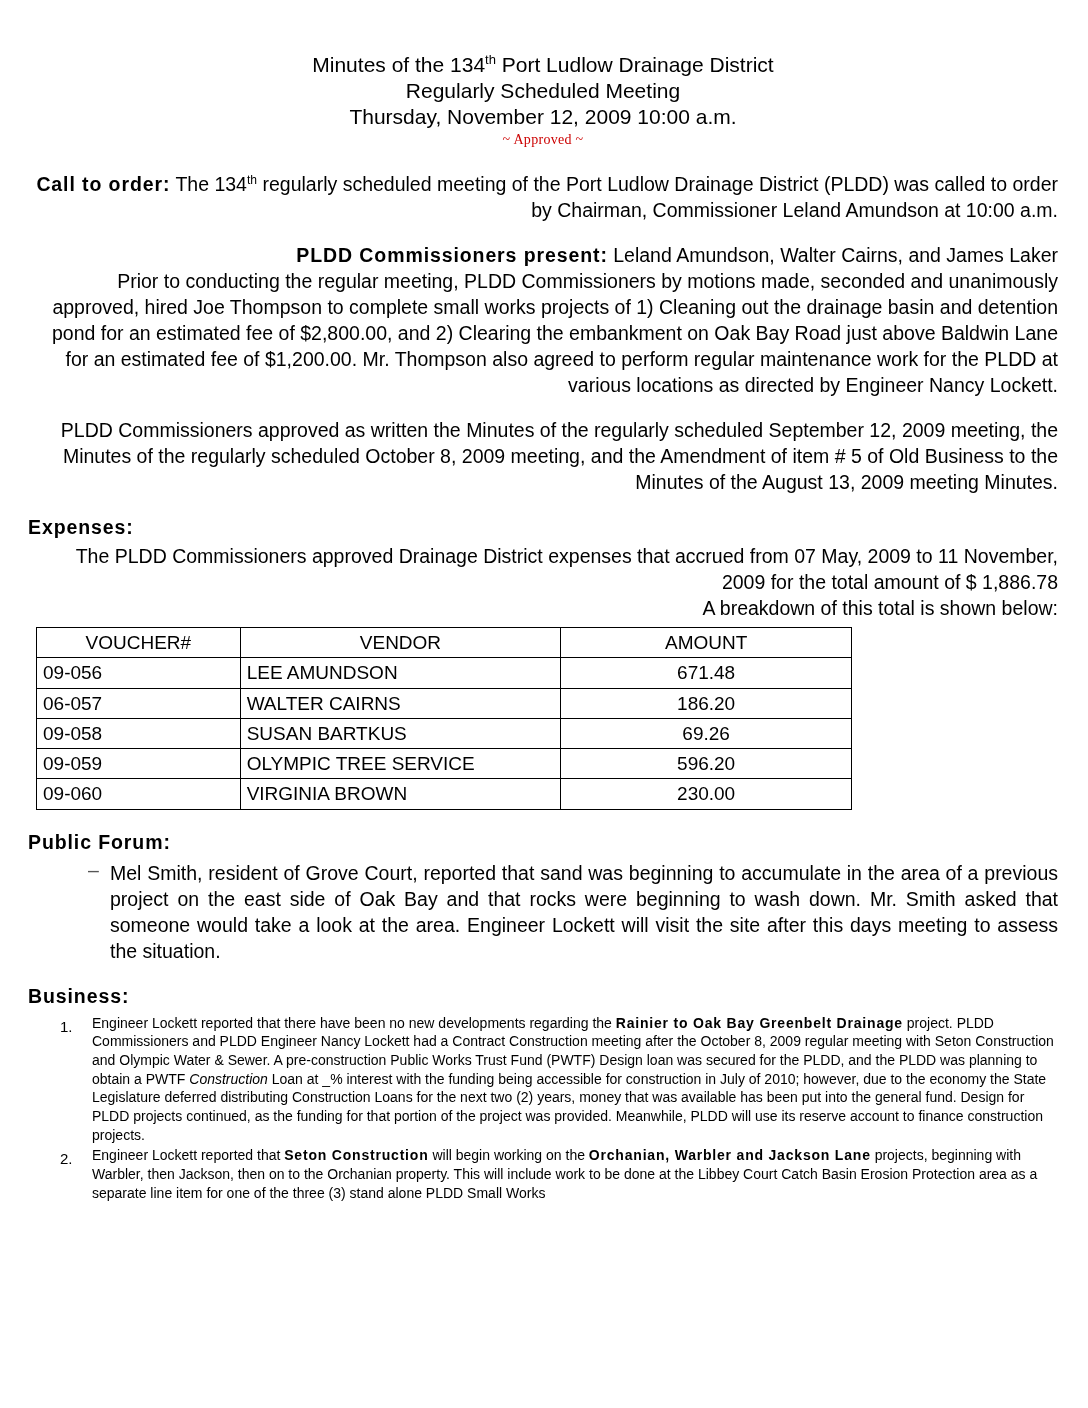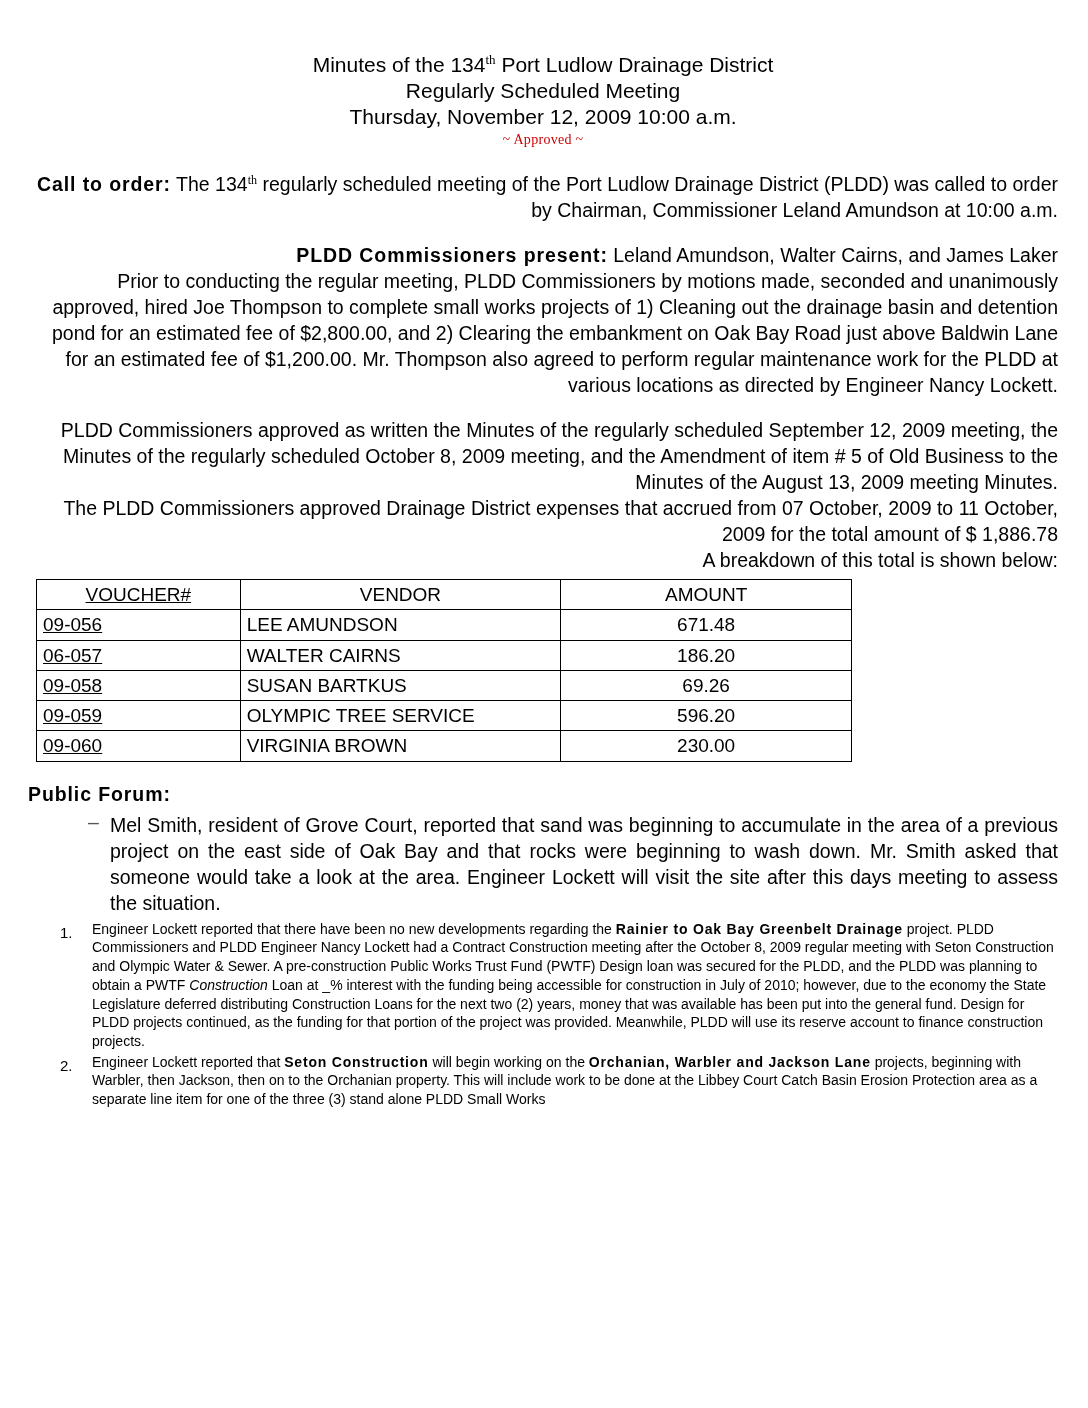--- a/index.html
+++ b/index.html
@@ -25,21 +25,20 @@
     font-size: 21px;
     line-height: 1.23;
   }
   .title-line {
     display: block;
   }
   sup {
     font-size: 0.62em;
     vertical-align: super;
     line-height: 0;
-    font-family: Liberation Serif, serif;
   }
   .approved {
     color: #cc0000;
     font-family: "Liberation Serif", serif;
     font-size: 14px;
     margin-top: 2px;
     letter-spacing: 0.3px;
   }
   .body-text {
     font-size: 19.5px;
@@ -75,21 +74,21 @@
   }
   table.expenses td, table.expenses th {
     border: 1px solid #000000;
     padding: 2px 6px;
     font-weight: normal;
     height: 24px;
   }
   table.expenses th {
     text-align: center;
   }
-  .col-voucher { width: 196px; text-decoration: underline; }
+  .col-voucher { width: 196px; }
   .col-vendor  { width: 320px; }
   .col-amount  { width: 290px; text-align: center; }
   td.col-voucher { padding-left: 10px; }
   td.col-vendor  { padding-left: 10px; }
 
   ul.forum {
     margin: 4px 0 0 0;
     padding: 0 0 0 60px;
     list-style: none;
   }
@@ -152,21 +151,22 @@
 
     <div class="gap"></div>
 
     <p class="para"><b class="bold-sp">PLDD Commissioners present:</b><span> Leland Amundson, Walter Cairns, and James Laker</span></p>
     <p class="para">Prior to conducting the regular meeting, PLDD Commissioners by  motions made, seconded and unanimously approved, hired Joe Thompson to complete small works projects of 1) Cleaning out the drainage basin and detention pond for an estimated fee of $2,800.00, and 2) Clearing the embankment on Oak Bay Road just above Baldwin Lane for an estimated fee of $1,200.00.   Mr. Thompson also agreed to perform regular maintenance work for the PLDD at various locations as directed by Engineer Nancy Lockett.</p>
 
     <div class="gap"></div>
 
     <p class="para">PLDD Commissioners approved  as written the Minutes of the regularly scheduled September 12, 2009 meeting, the Minutes of the regularly scheduled October 8, 2009 meeting, and the Amendment of item # 5 of Old Business  to the Minutes of the  August 13, 2009 meeting Minutes.</p>
 
-    <p class="para">The PLDD Commissioners approved Drainage District expenses that accrued from 07 October, 2009 to 11 October, 2009 for the total amount of $ 1,886.78</p>
+    <div class="section-head">Expenses:</div>
+    <p class="para">The PLDD Commissioners approved Drainage District expenses that accrued from 07 May, 2009 to 11 November, 2009 for the total amount of $ 1,886.78</p>
     <p class="para"> A breakdown of this total is shown below:</p>
 
     <table class="expenses">
       <thead>
         <tr>
           <th class="col-voucher">VOUCHER#</th>
           <th class="col-vendor">VENDOR</th>
           <th class="col-amount">AMOUNT</th>
         </tr>
       </thead>
@@ -197,19 +197,20 @@
           <td class="col-amount">230.00</td>
         </tr>
       </tbody>
     </table>
 
     <div class="section-head">Public Forum:</div>
     <ul class="forum">
       <li>Mel Smith, resident of Grove Court, reported that sand was beginning to accumulate in the area of a previous project on the east side of Oak Bay and that rocks were beginning to wash down.  Mr. Smith asked that someone would take a look at the area.  Engineer Lockett will visit the site after this days meeting to assess the situation.</li>
     </ul>
 
+    <div class="section-head">Business:</div>
     <ol class="business">
       <li><span>Engineer Lockett reported that there have been no new developments regarding the </span><span class="kw">Rainier to Oak Bay Greenbelt Drainage</span><span> project.   PLDD Commissioners and PLDD Engineer Nancy Lockett had a Contract Construction meeting after the October 8, 2009 regular meeting with Seton Construction and Olympic Water &amp; Sewer.  A pre-construction Public Works Trust Fund (PWTF) Design loan was secured for the PLDD, and the PLDD was planning to obtain a PWTF </span><span class="ital">Construction</span><span> Loan at _% interest with the funding being accessible for construction in July of 2010; however, due to the economy the State Legislature deferred distributing Construction Loans for the next two (2) years, money that was available has been put into the general fund.  Design for PLDD projects continued, as the funding for that portion of the project was provided.  Meanwhile, PLDD will use its reserve account to finance construction projects.</span></li>
       <li><span>Engineer Lockett reported that </span><span class="kw">Seton Construction</span><span> will begin working on the </span><span class="kw">Orchanian, Warbler and Jackson Lane</span><span> projects, beginning with Warbler, then Jackson, then on to the Orchanian property.  This will include work to be done at the Libbey Court Catch Basin Erosion Protection area as a separate line item for one of the three (3) stand alone PLDD Small Works</span></li>
     </ol>
 
   </div>
 </div>
 
 </body></html>

